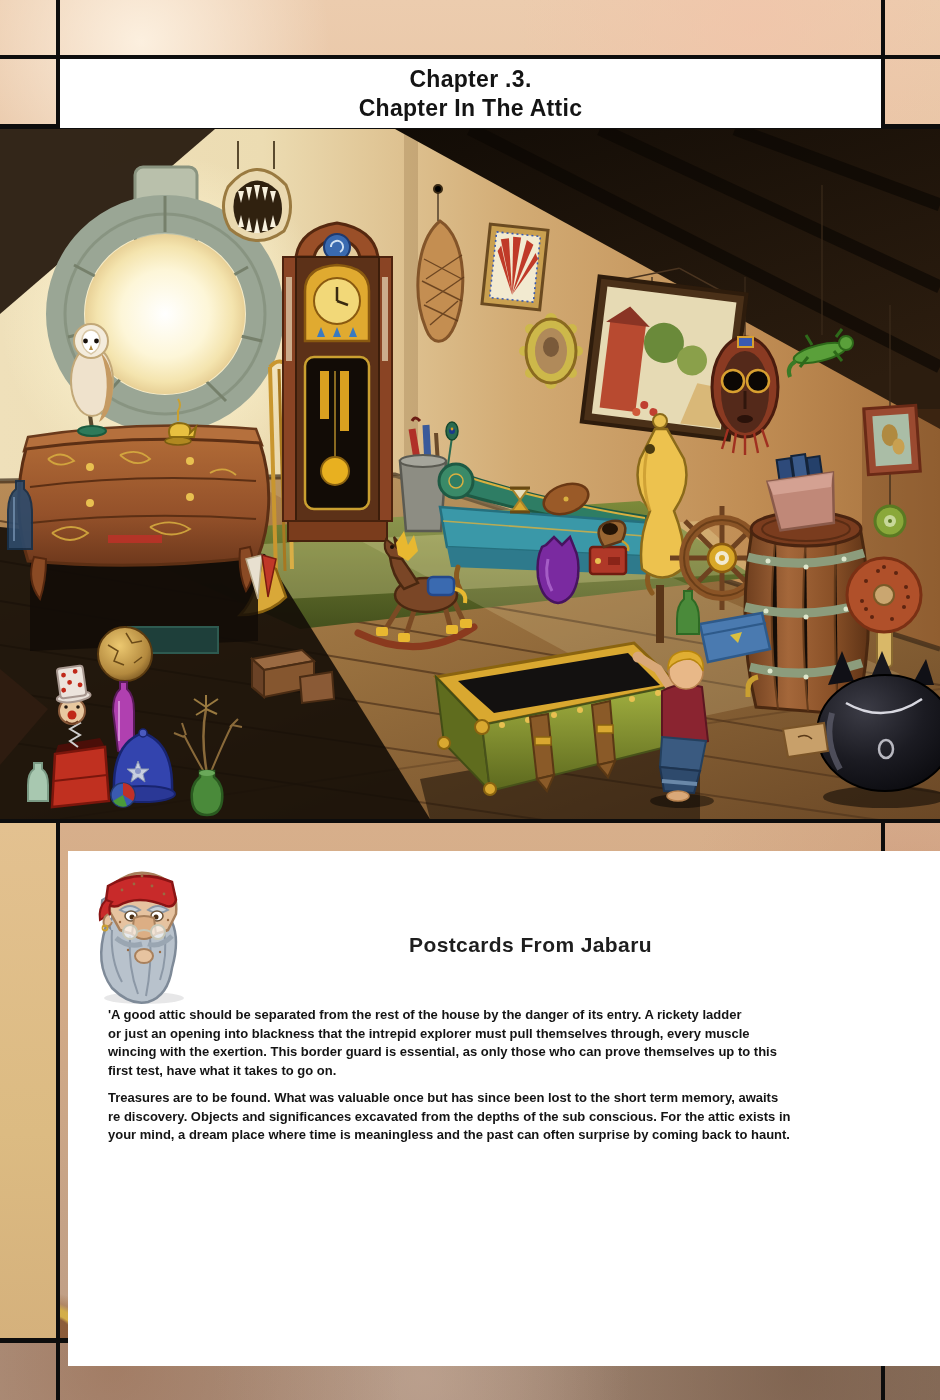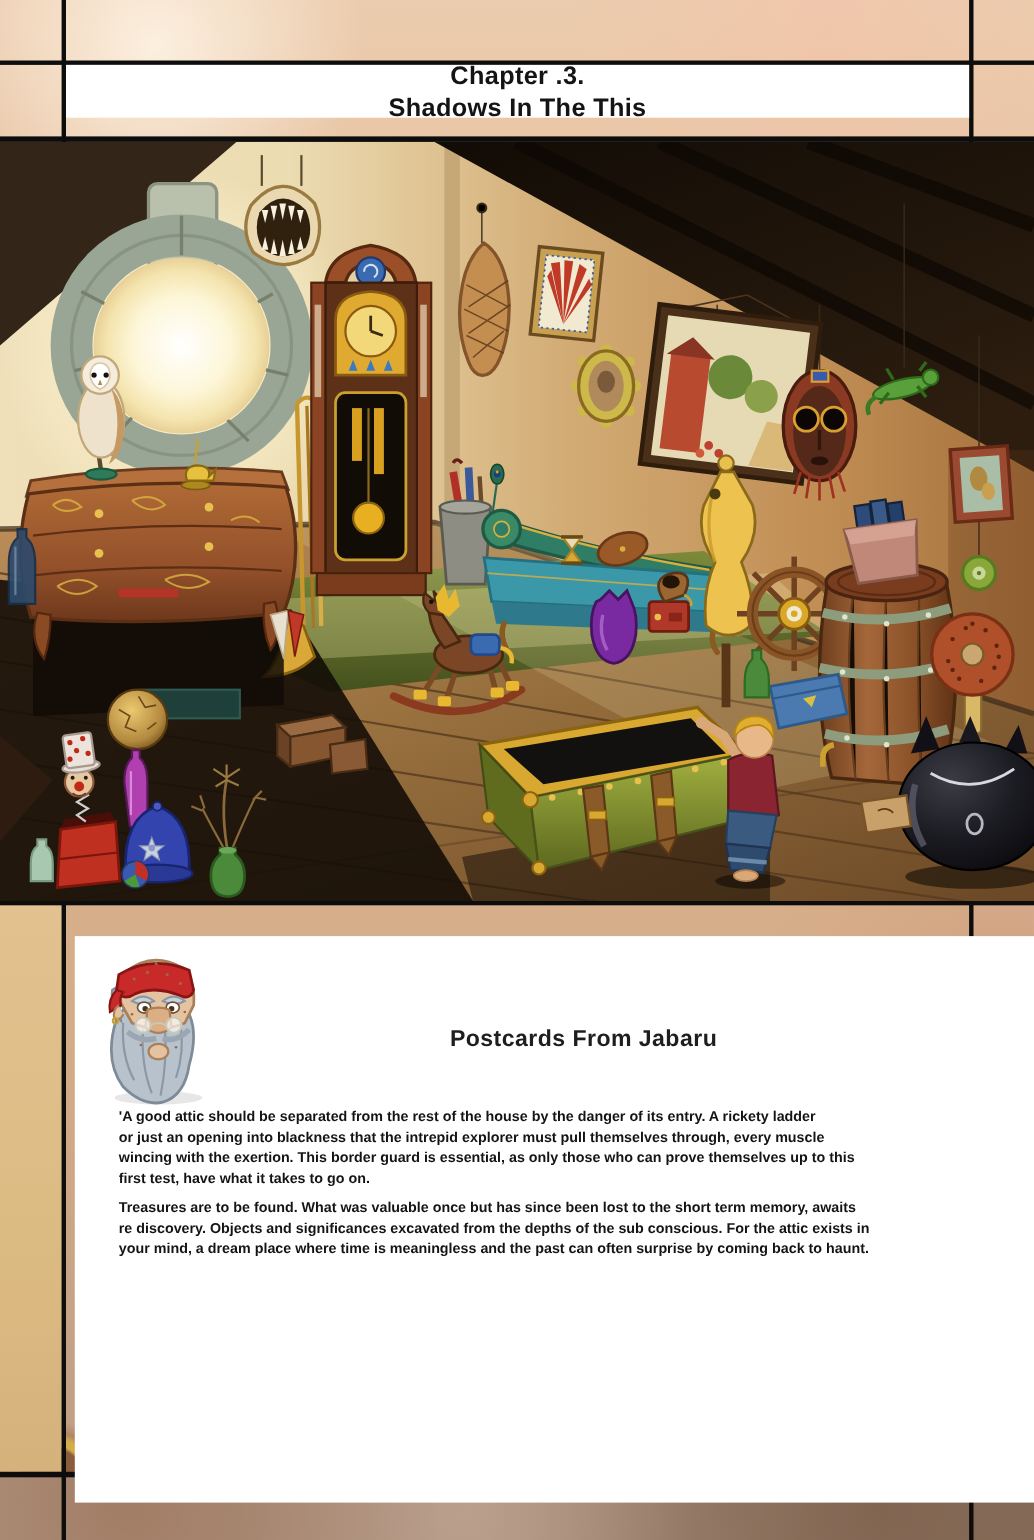--- a/index.html
+++ b/index.html
@@ -36,21 +36,21 @@
   .margin-right-lower{
     left:885px;top:823px;width:55px;height:515px;z-index:0;
     background:
       radial-gradient(circle at 50% 20%, rgba(188,130,100,.4), rgba(188,130,100,0) 60%),
       linear-gradient(180deg,#dcb494,#d2a482 55%,#c89c7c);
   }
   .vline{top:0;width:4px;height:1400px;background:#0d0d0d;z-index:1;}
   .hline{left:0;width:940px;background:#0d0d0d;z-index:2;}
   .panel{background:#ffffff;z-index:2;}
   .title-panel{
-    left:60px;top:59px;width:821px;height:48px;
+    left:60px;top:59px;width:821px;height:69px;
     display:flex;flex-direction:column;align-items:center;justify-content:center;
   }
   .title-line{font-size:23px;font-weight:700;color:#141414;line-height:29px;letter-spacing:.3px;}
   .scene{left:0;top:129px;width:940px;height:690px;z-index:3;display:block;}
   .text-panel{left:68px;top:823px;width:925px;height:515px;margin-top:28px;}
   .jabaru{position:absolute;left:4px;top:5px;width:136px;height:152px;}
   .section-heading{
     margin-top:82px;text-align:center;font-size:21px;font-weight:700;color:#1e1e1e;letter-spacing:.4px;
   }
   .paras{margin-top:49px;padding:0 10px 0 40px;}
@@ -69,21 +69,21 @@
 
 <div class="abs vline" style="left:56px"></div>
 <div class="abs vline" style="left:881px"></div>
 <div class="abs hline" style="top:55px;height:4px"></div>
 <div class="abs hline" style="top:124px;height:5px"></div>
 <div class="abs hline" style="top:819px;height:4px"></div>
 <div class="abs hline" style="top:1338px;height:5px"></div>
 
 <div class="abs panel title-panel">
   <div class="title-line">Chapter .3.</div>
-  <div class="title-line">Shadows In The This</div>
+  <div class="title-line">Chapter In The Attic</div>
 </div>
 
 <svg class="abs scene" viewBox="0 0 940 690" aria-hidden="true">
   <defs>
     <linearGradient id="wall" x1="0" y1="0" x2="1" y2="0">
       <stop offset="0" stop-color="#efe0ba"></stop>
         <stop offset=".28" stop-color="#ecdcb2"></stop>
       <stop offset=".55" stop-color="#d2ab74"></stop>
         <stop offset=".8" stop-color="#c08d54"></stop>
       <stop offset="1" stop-color="#a5703c"></stop>

